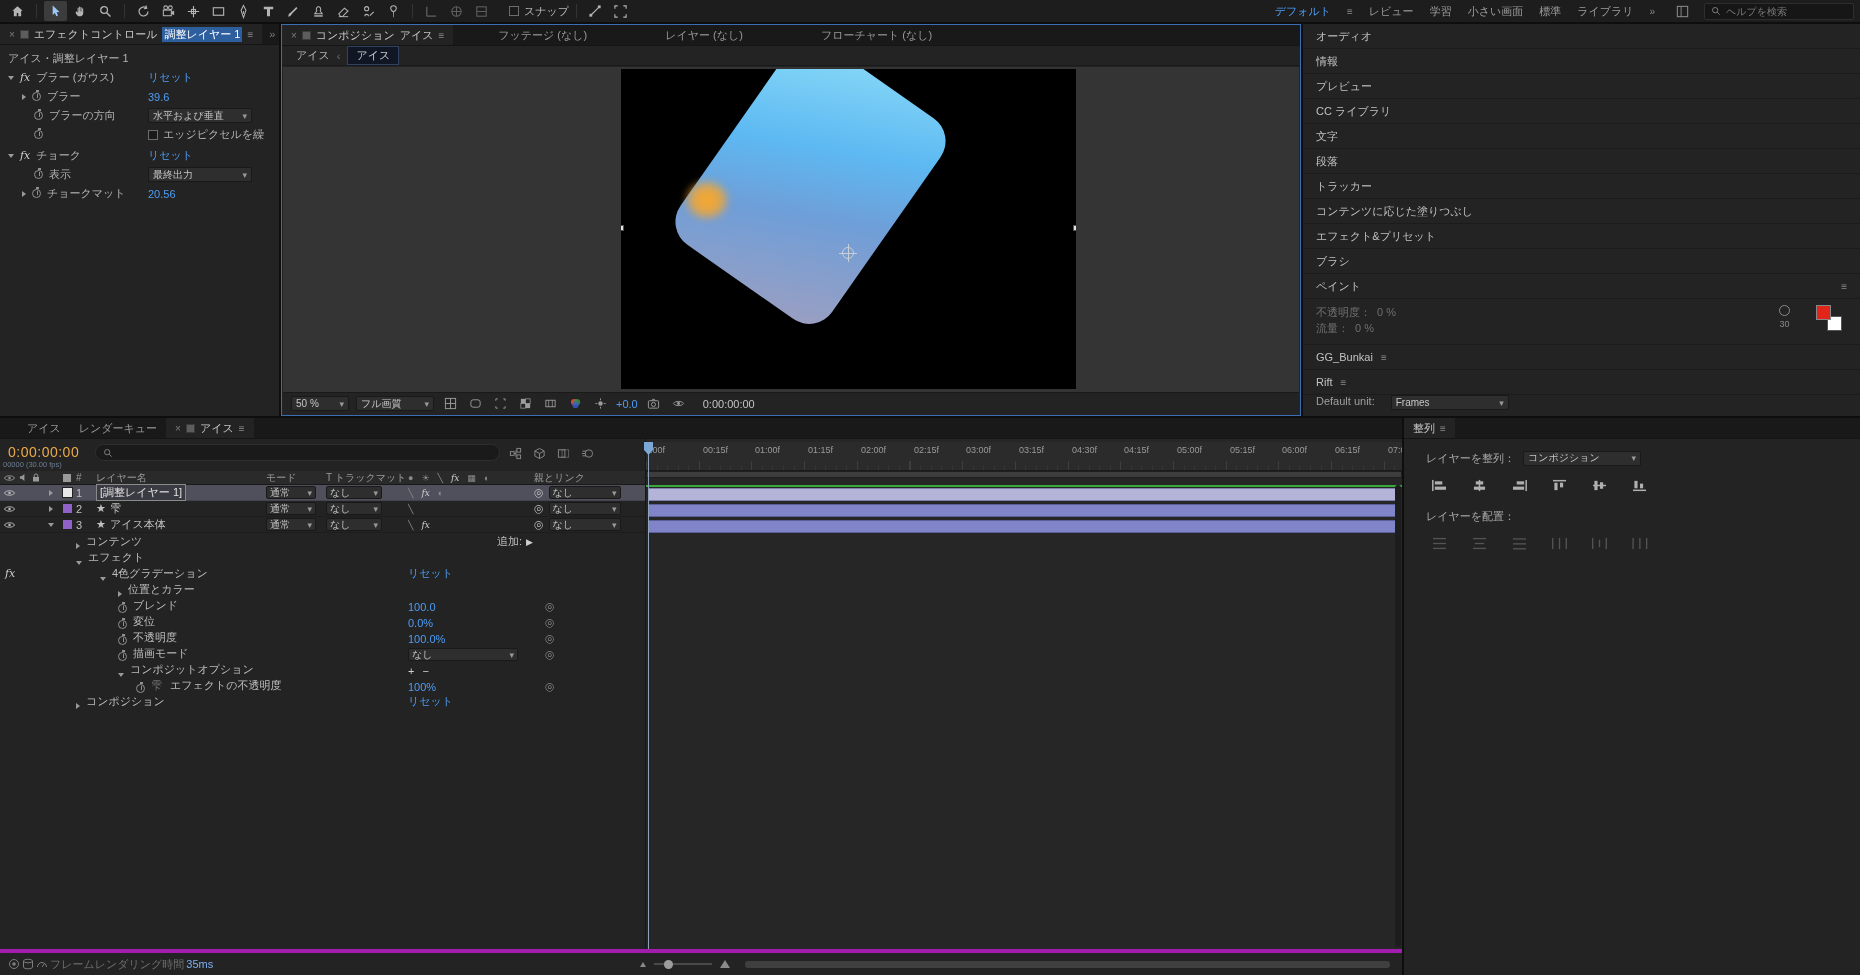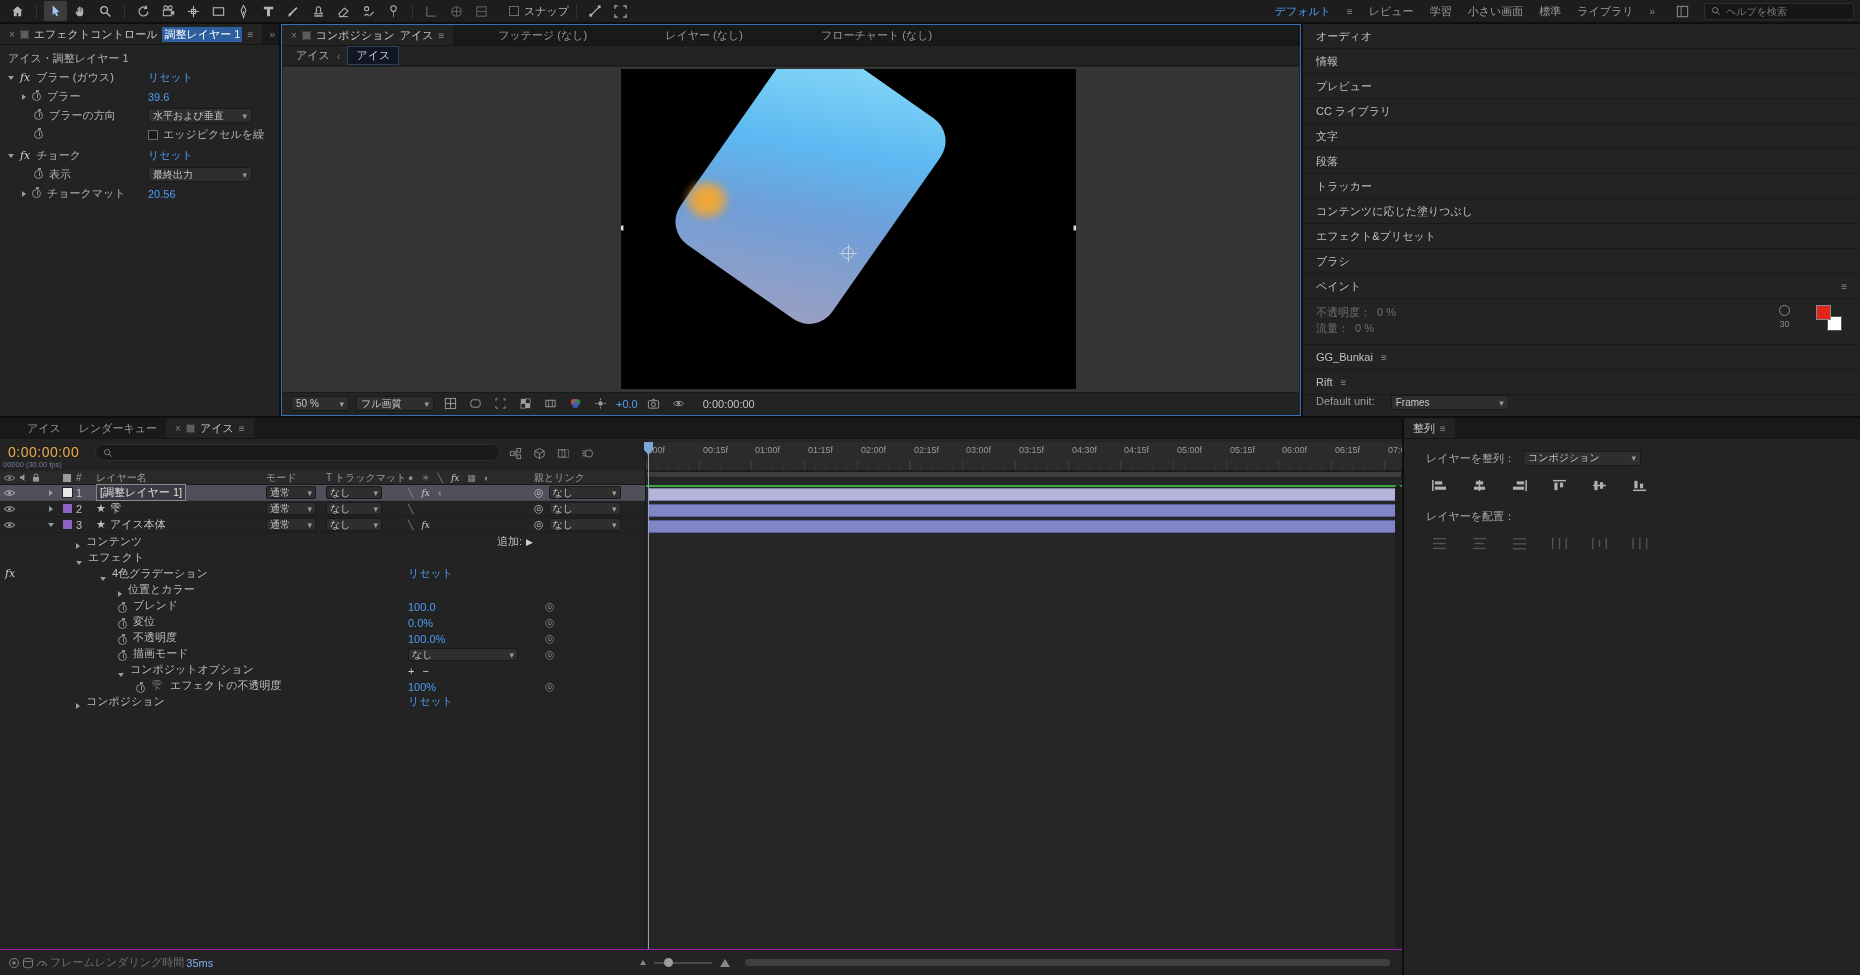--- a/index.html
+++ b/index.html
@@ -137,21 +137,21 @@
   .cacheline{position:absolute;left:0;right:0;top:0;height:2px;background:#37a93c}
   .bar{position:absolute;left:2px;right:4px;height:13px;border-radius:1px}
   .bar1{top:3px;background:#b4b4d8;border:1px solid #7f7fae}
   .bar2{top:19px;background:#8084c8;border:1px solid #5c5f96}
   .bar3{top:35px;background:#8084c8;border:1px solid #5c5f96}
   .cti{position:absolute;left:2px;top:3px;bottom:0;width:1px;background:#8fa3bd}
   .ctihandle{position:absolute;left:-4px;top:0;width:9px;height:13px;background:#7ba7d4;clip-path:polygon(0 0,100% 0,100% 62%,50% 100%,0 62%)}
   .vscroll{position:absolute;right:1px;top:46px;bottom:2px;width:6px;background:#1d1d1d;border-radius:3px}
 
   
-  .tl-bottom{position:absolute;left:0;right:0;bottom:0;height:26px;background:#232323;border-top:1px solid #a21caf;display:flex;align-items:center;padding:0 8px;gap:2px}
+  .tl-bottom{position:absolute;left:0;right:0;bottom:0;height:26px;background:#232323;border-top:4px solid #a21caf;display:flex;align-items:center;padding:0 8px;gap:2px}
   .statico{color:#7d7d7d;display:flex;align-items:center}
   .statico svg{width:12px;height:12px}
   .zoomwidget{position:absolute;left:640px;display:flex;align-items:center;gap:8px}
   .mtn{width:0;height:0;border-left:5px solid transparent;border-right:5px solid transparent;border-bottom:8px solid #8a8a8a}
   .mtn.small{border-left-width:3.5px;border-right-width:3.5px;border-bottom-width:5px}
   .ztrack{width:58px;height:2px;background:#4a4a4a;position:relative}
   .zknob{position:absolute;left:10px;top:-3.5px;width:9px;height:9px;border-radius:50%;background:#9d9d9d}
   .hscroll{position:absolute;left:745px;right:12px;height:7px;background:#3f3f3f;border-radius:3px}
 
   .dimtxt{color:#6f6f6f}

